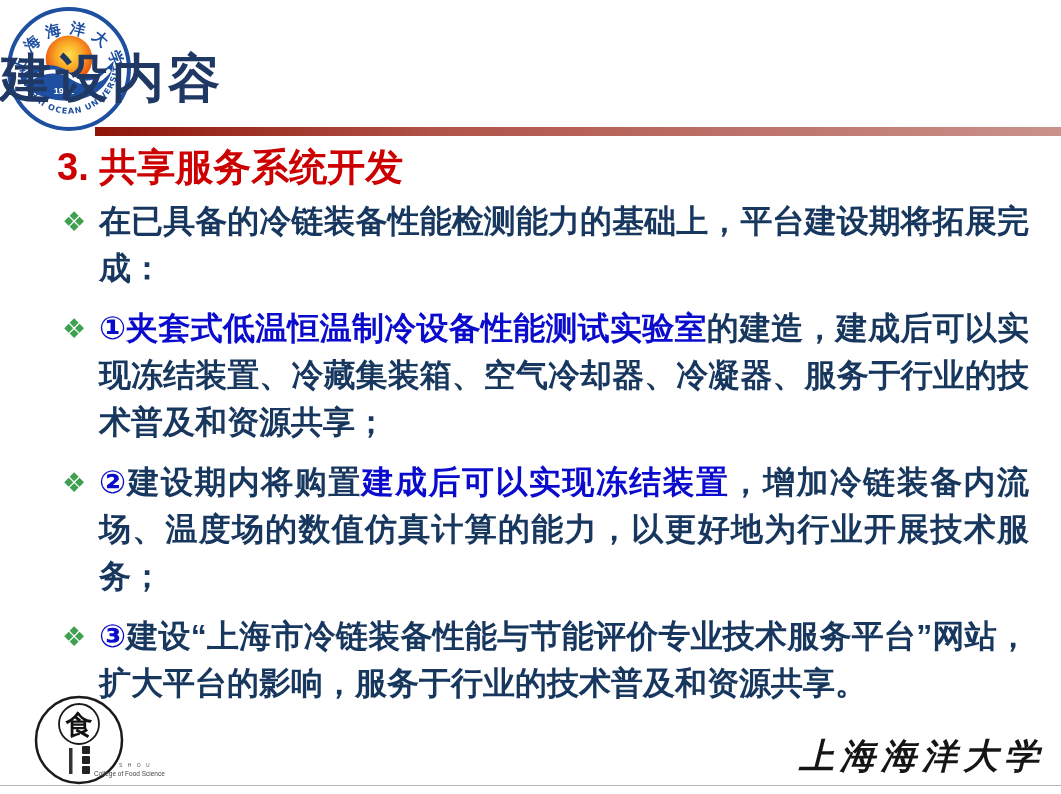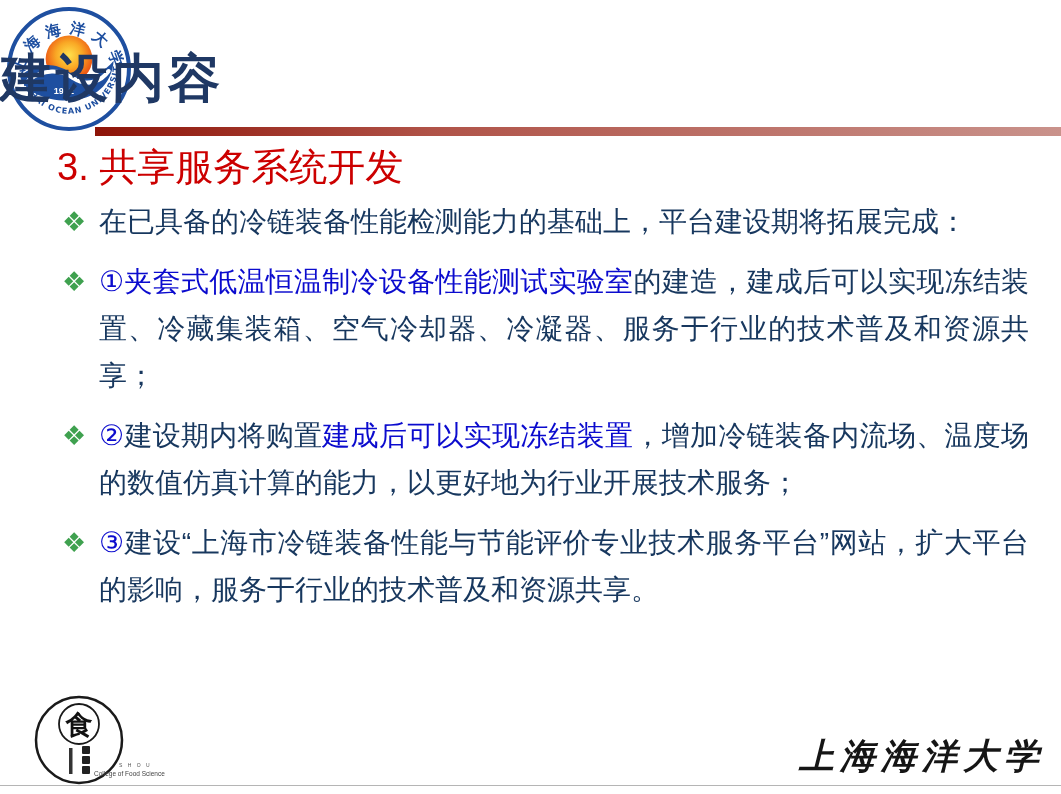--- a/index.html
+++ b/index.html
@@ -31,39 +31,39 @@
     color:var(--title-navy);
   }
   .red-bar{
     position:absolute;left:95px;right:0;top:127px;height:9px;
     background:linear-gradient(to right,var(--bar-dark) 0%,#B05348 35%,var(--bar-light) 100%);
   }
 
   
   .section-heading{
     position:absolute;left:57px;top:142px;
-    font-size:38px;font-weight:normal;
+    font-size:38px;font-weight:bold;
     color:var(--heading-red);
   }
   .bullet-list{
     position:absolute;left:62px;top:198px;width:975px;
   }
   .bullet{
     display:flex;align-items:flex-start;
     margin-bottom:13px;
   }
   .marker{
     flex:0 0 37px;
     font-size:27px;line-height:47px;
     color:var(--bullet-green);
     font-family:"DejaVu Sans",sans-serif;
   }
   .btext{
     width:930px;
-    font-size:28px;font-weight:normal;line-height:47px;
+    font-size:32px;font-weight:bold;line-height:47px;
     color:var(--body-navy);
     letter-spacing:0;
     text-align:justify;
   }
   .seg-navy{color:var(--body-navy);}
   .seg-blue{color:var(--highlight-blue);}
 
   
   .bottom-line{
     position:absolute;left:0;right:0;bottom:8px;

